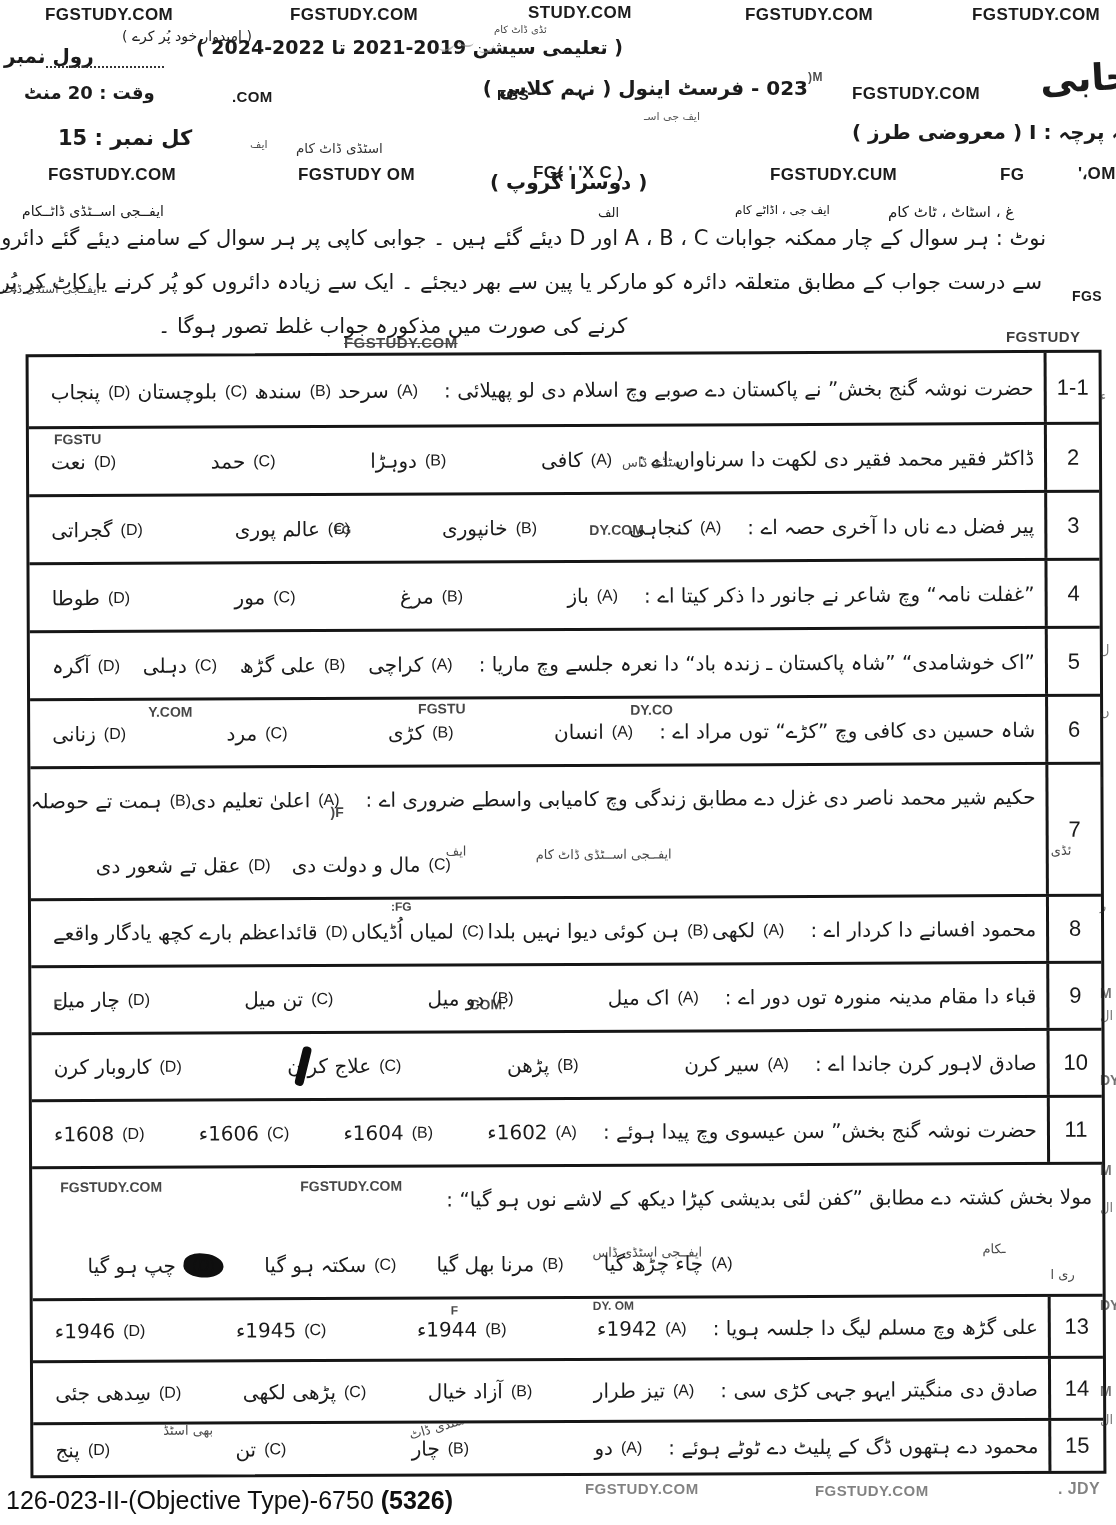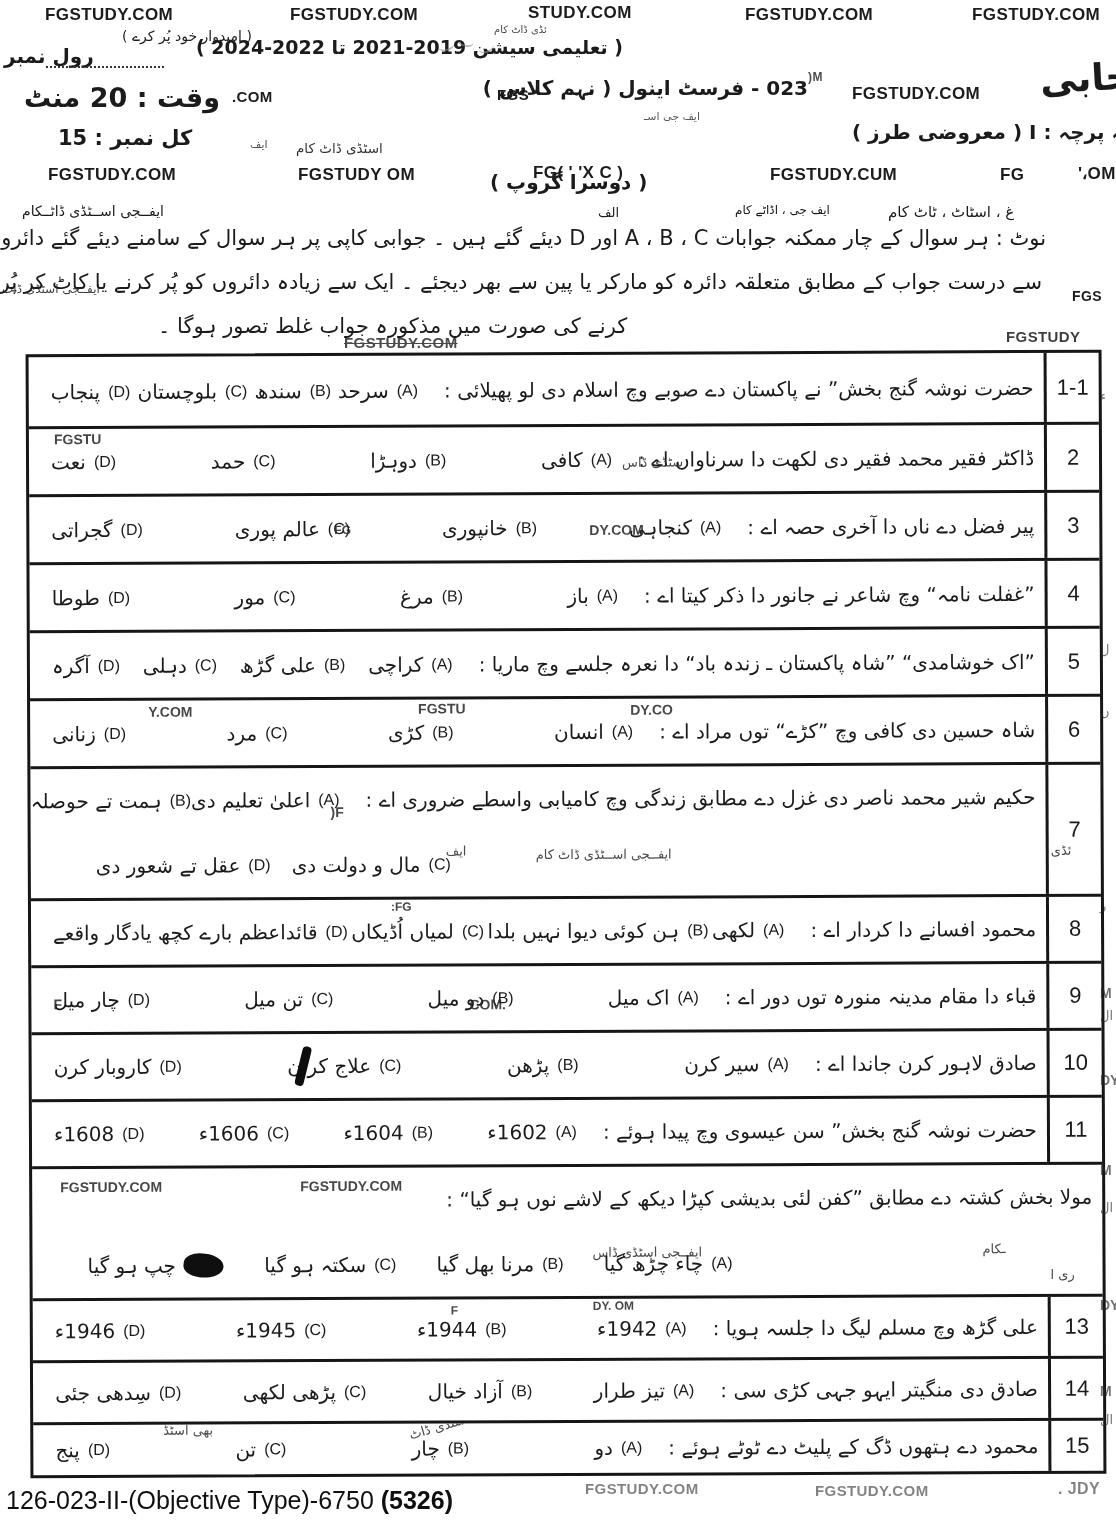--- a/index.html
+++ b/index.html
@@ -14,21 +14,21 @@
   .twm4{left:745px;top:5px}.twm5{left:972px;top:5px}
   .roll-label{left:4px;top:44px;font-size:20px;font-weight:600}
   .roll-dashes{left:46px;top:66px;width:118px;border-bottom:2px dotted #333;height:0}
   .roll-candidate{left:122px;top:28px;font-size:14px}
   .roll-session{left:196px;top:36px;font-size:19px;font-weight:600}
   .scrib{position:absolute;width:16px;height:9px;border-bottom:2px solid #8a8a8a;border-radius:50%;opacity:.6}
   .scrib1{left:438px;top:40px;transform:rotate(-14deg)}
   .scrib2{left:458px;top:36px;transform:rotate(8deg)}
   .scrib3{left:478px;top:42px;transform:rotate(-20deg)}
   .roll-edge-wm{left:494px;top:24px;font-size:10px;opacity:.85}
-  .time-label{left:24px;top:82px;font-size:27px;font-weight:600}
+  .time-label{left:24px;top:82px;font-size:18px;font-weight:600}
   .com-frag{left:232px;top:88px;font-size:15px}
   .fgs-frag{left:497px;top:86px;font-size:15px}
   .exam-line{right:308px;top:76px;font-size:20px;font-weight:600}
   .m-frag{left:808px;top:70px;font-size:12px;opacity:.8}
   .mid-wm{left:852px;top:84px}
   .subject{left:1040px;top:56px;font-size:37px;font-weight:700;transform:rotate(-3deg)}
   .marks-label{left:58px;top:126px;font-size:21px;font-weight:600}
   .ef-frag{left:250px;top:138px;font-size:11px;opacity:.8}
   .urdu-wm-frag{left:296px;top:140px;font-size:13.5px;opacity:.9}
   .efji-frag{left:644px;top:110px;font-size:11px;opacity:.75}

